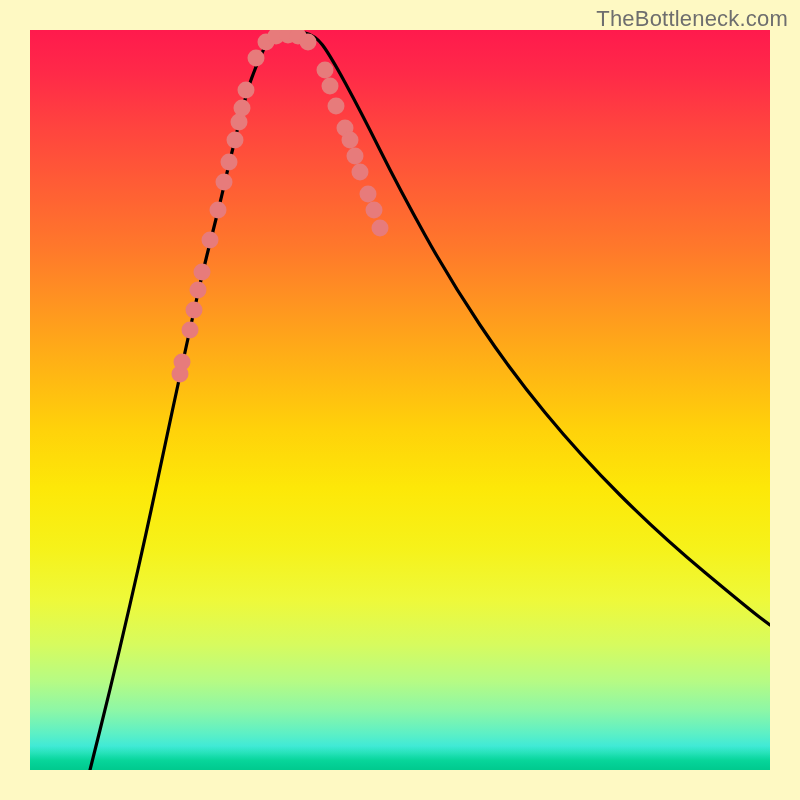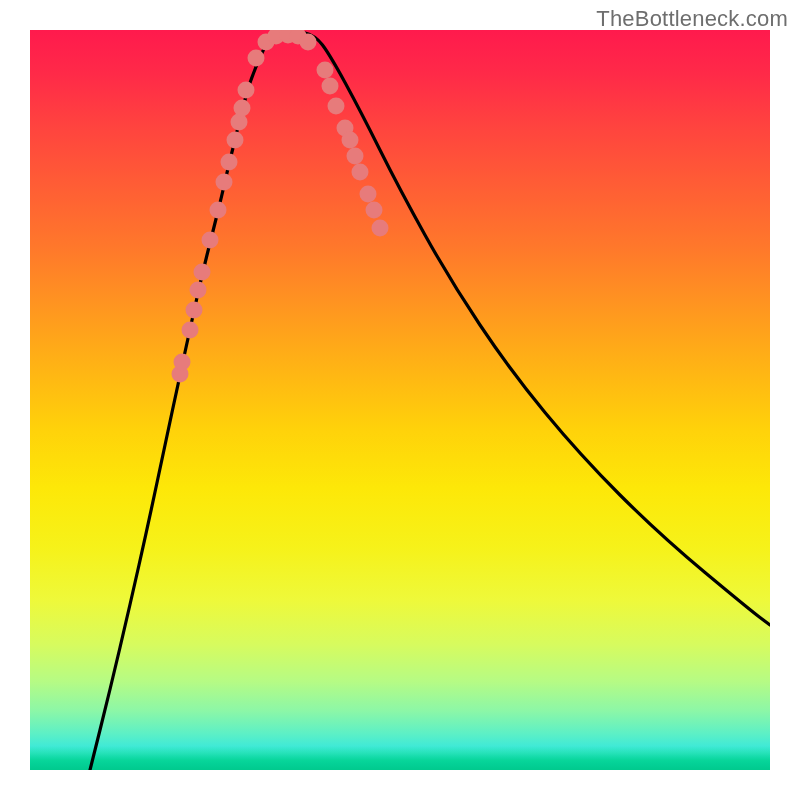--- a/index.html
+++ b/index.html
@@ -10,21 +10,21 @@
     background: #000;
     overflow: hidden;
     font-family: Arial, Helvetica, sans-serif;
   }
   .frame {
     position: absolute;
     left: 0;
     top: 0;
     width: 800px;
     height: 800px;
-    background: #ffffff;
+    background: #fef9c3;
   }
   .plot-area {
     position: absolute;
     left: 30px;
     top: 30px;
     width: 740px;
     height: 740px;
     overflow: hidden;
   }
   .gradient {

